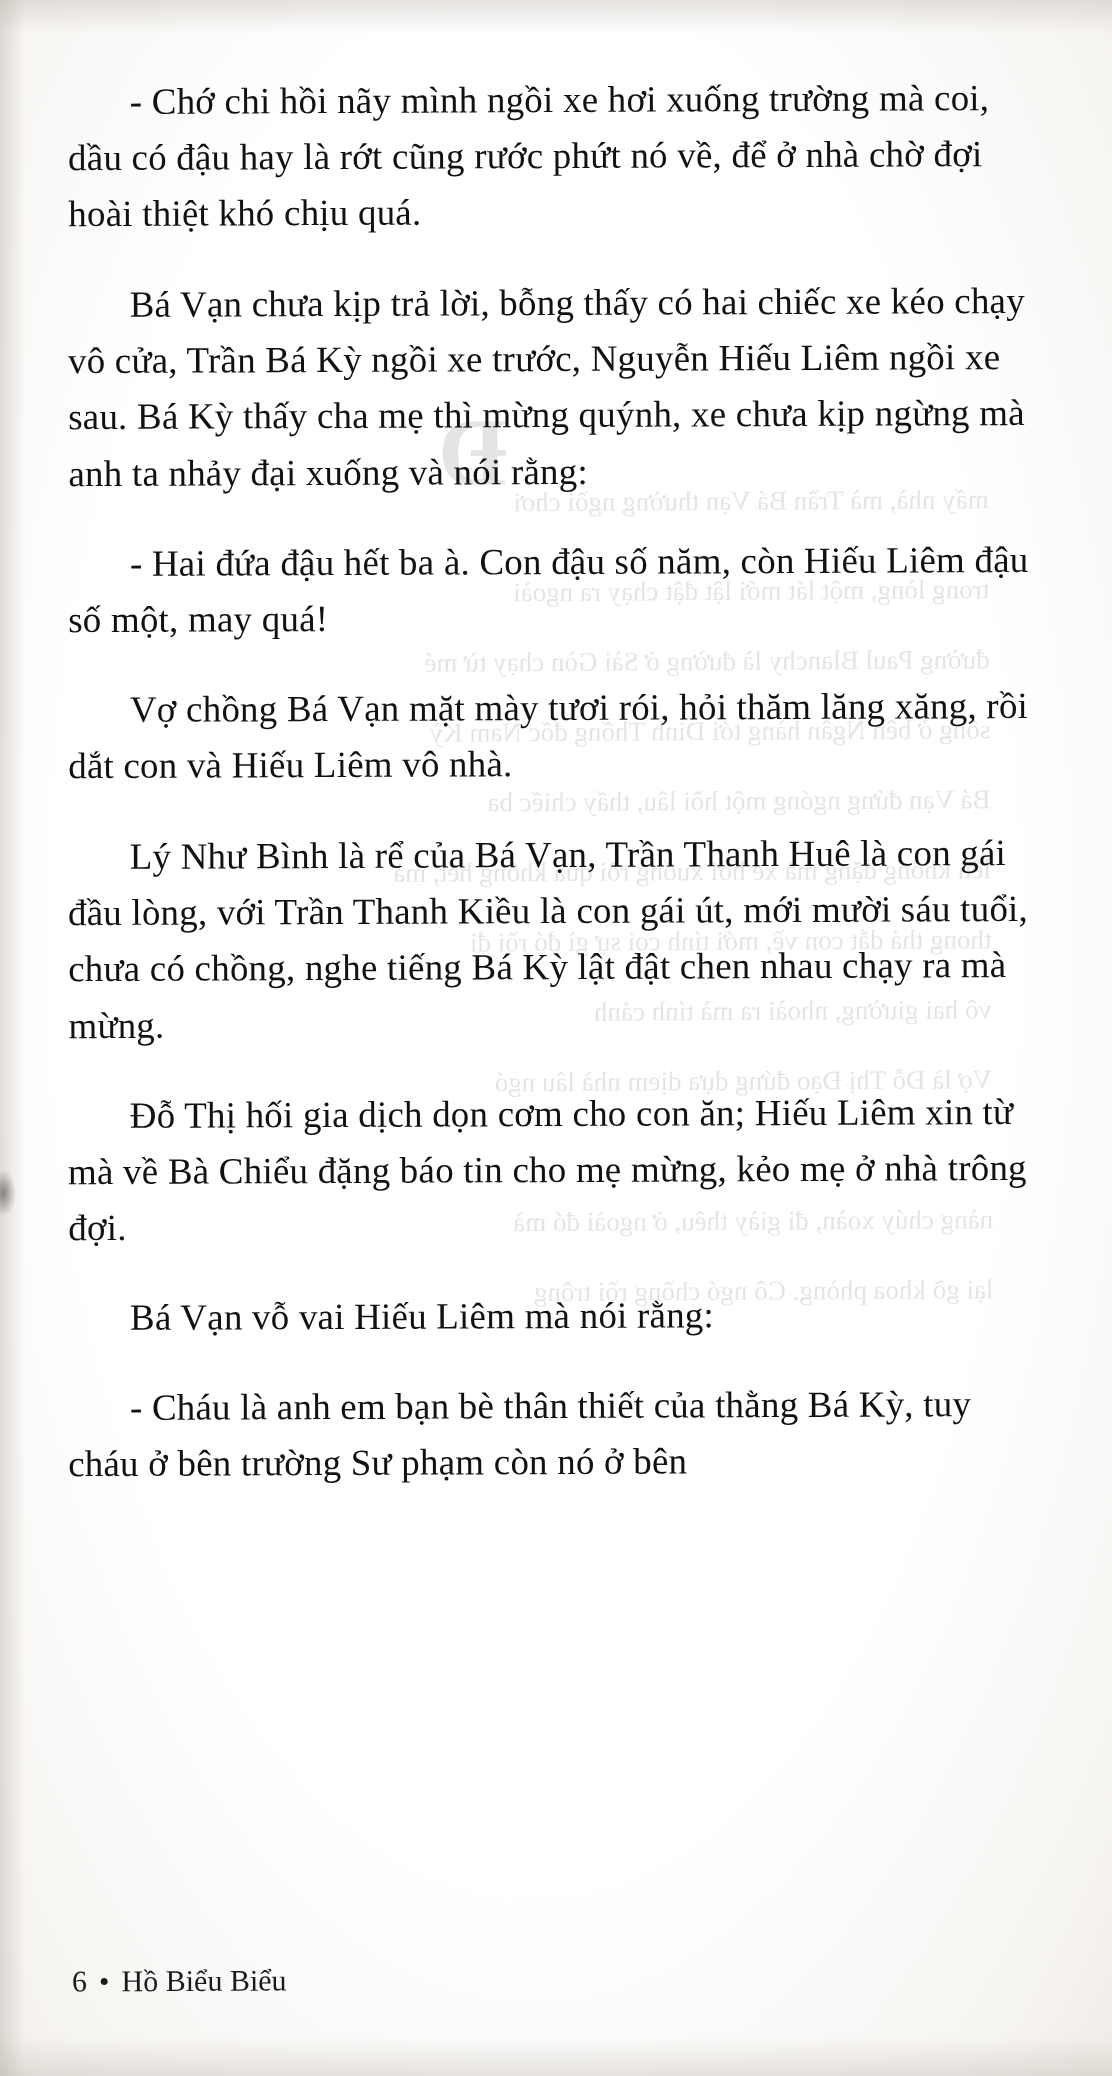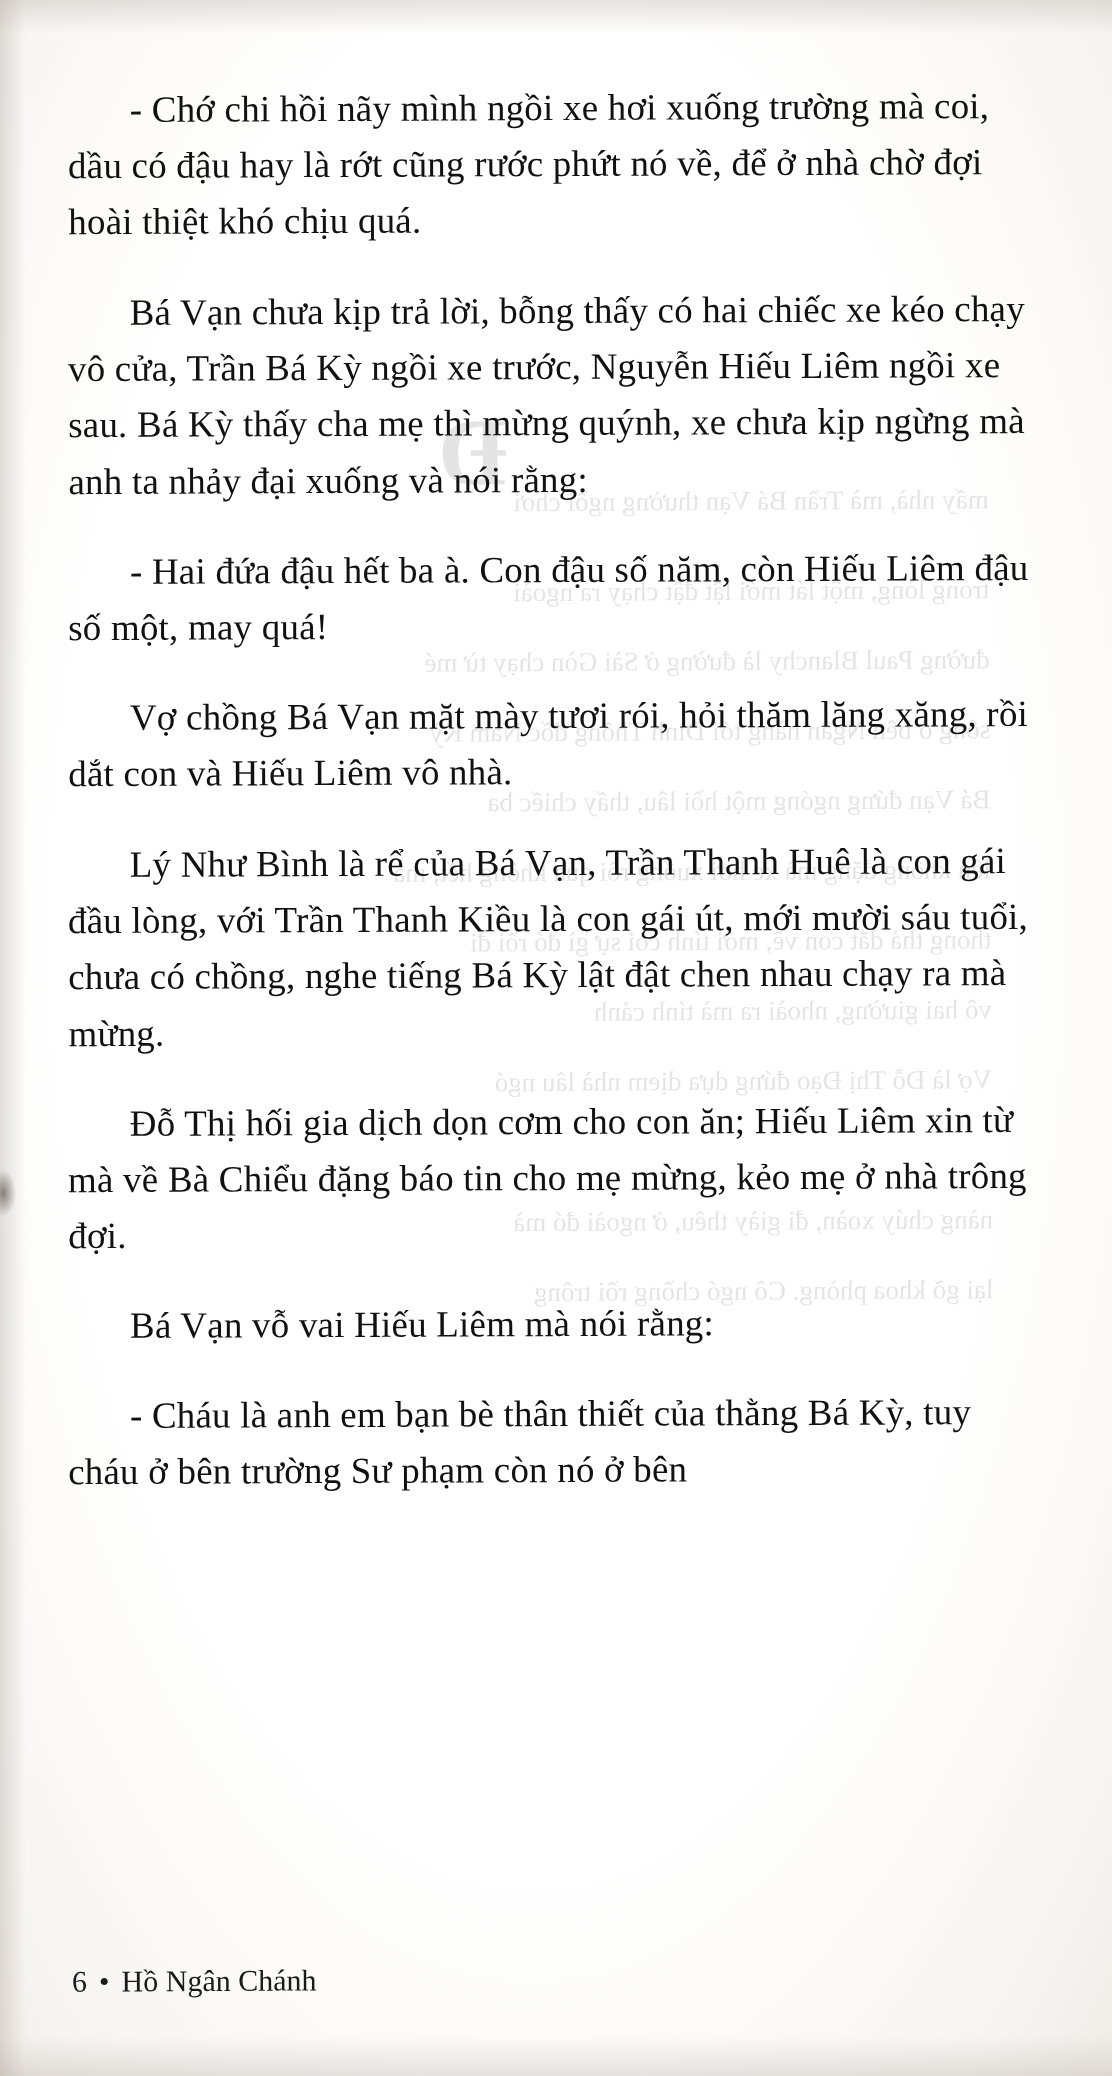--- a/index.html
+++ b/index.html
@@ -78,21 +78,21 @@
   .bottom-shadow {
     position: absolute;
     left: 0; bottom: 0; width: 1112px; height: 40px;
     background: linear-gradient(to top, rgba(170,162,152,0.28), rgba(255,255,255,0));
     pointer-events: none;
   }
 
   .content {
     position: absolute;
     left: 68px;
-    top: 80px;
+    top: 72px;
     width: 980px;
   }
 
   p.para {
     margin: 0 0 34px 0;
     font-size: 37px;
     line-height: 1.52;
     text-indent: 62px;
     letter-spacing: 0.2px;
     color: #111111;
@@ -140,19 +140,19 @@
   <p class="para">Bá Vạn chưa kịp trả lời, bỗng thấy có hai chiếc xe kéo chạy vô cửa, Trần Bá Kỳ ngồi xe trước, Nguyễn Hiếu Liêm ngồi xe sau. Bá Kỳ thấy cha mẹ thì mừng quýnh, xe chưa kịp ngừng mà anh ta nhảy đại xuống và nói rằng:</p>
   <p class="para dash">- Hai đứa đậu hết ba à. Con đậu số năm, còn Hiếu Liêm đậu số một, may quá!</p>
   <p class="para">Vợ chồng Bá Vạn mặt mày tươi rói, hỏi thăm lăng xăng, rồi dắt con và Hiếu Liêm vô nhà.</p>
   <p class="para">Lý Như Bình là rể của Bá Vạn, Trần Thanh Huê là con gái đầu lòng, với Trần Thanh Kiều là con gái út, mới mười sáu tuổi, chưa có chồng, nghe tiếng Bá Kỳ lật đật chen nhau chạy ra mà mừng.</p>
   <p class="para">Đỗ Thị hối gia dịch dọn cơm cho con ăn; Hiếu Liêm xin từ mà về Bà Chiểu đặng báo tin cho mẹ mừng, kẻo mẹ ở nhà trông đợi.</p>
   <p class="para">Bá Vạn vỗ vai Hiếu Liêm mà nói rằng:</p>
   <p class="para dash">- Cháu là anh em bạn bè thân thiết của thằng Bá Kỳ, tuy cháu ở bên trường Sư phạm còn nó ở bên</p>
 </div>
 
 <div class="footer">
-  <span class="pagenum">6</span><span class="dot">•</span><span class="author">Hồ Ngân Chánh</span>
+  <span class="pagenum">6</span><span class="dot">•</span><span class="author">Hồ Biểu Biểu</span>
 </div>
 
 <div class="edge-shadow"></div>
 <div class="edge-smudge"></div>
 <div class="top-shadow"></div>
 <div class="bottom-shadow"></div>
 
 </body></html>

